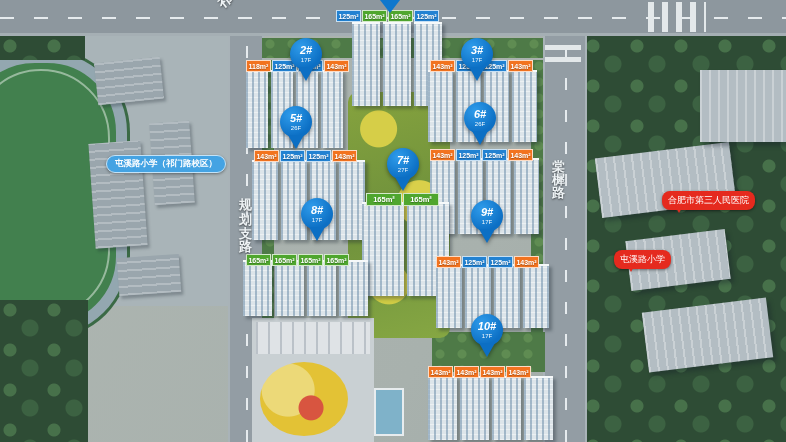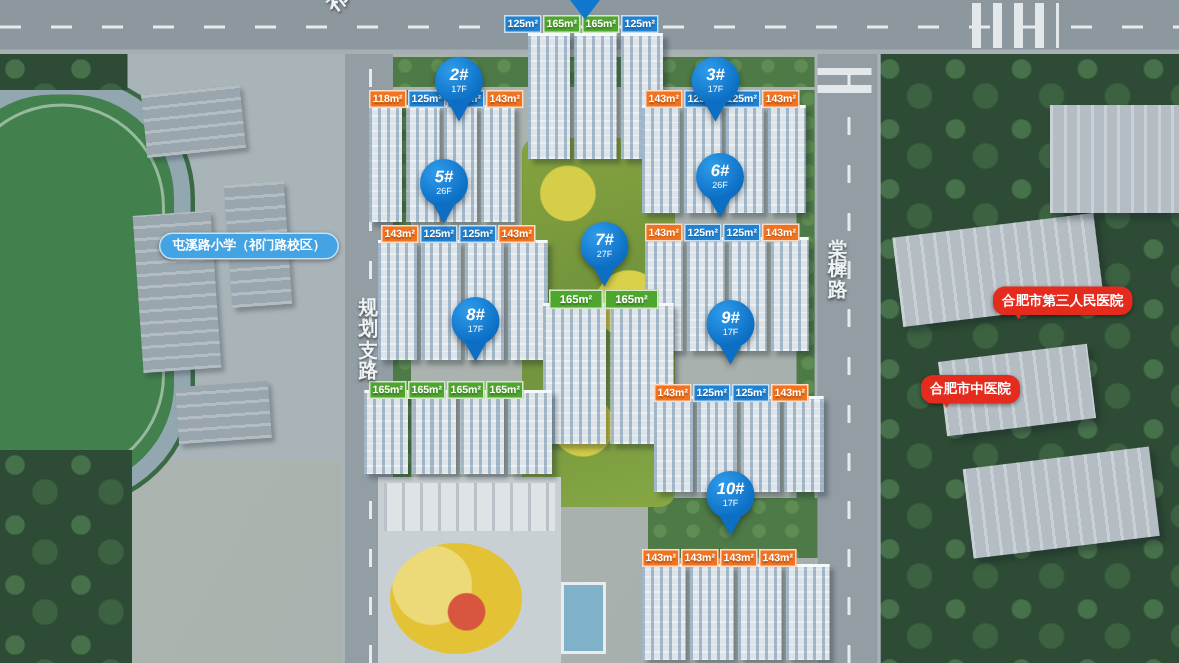--- a/index.html
+++ b/index.html
@@ -86,21 +86,21 @@
   .pin .bubble{width:32px;height:32px;border-radius:50%;
     background:radial-gradient(circle at 35% 28%,#2f9ceb,#0c6fc4 70%);
     display:flex;flex-direction:column;align-items:center;justify-content:center;color:#fff;}
   .pin .pid{font-size:11px;font-weight:bold;font-style:italic;line-height:1;}
   .pin .psub{font-size:6px;line-height:1;margin-top:1px;opacity:.95;}
   .pin .ptail{width:0;height:0;margin:-3px auto 0;
     border-left:8px solid transparent;border-right:8px solid transparent;border-top:14px solid #0c6fc4;}
   .pin-partial{left:380px;top:0;width:0;height:0;z-index:8;
     border-left:10px solid transparent;border-right:10px solid transparent;border-top:13px solid #0f77cd;}
   
-  .poi-red{position:absolute;z-index:9;background:#e52a1e;color:#fff;font-size:9px;font-weight:bold;
+  .poi-red{position:absolute;z-index:9;background:#e52a1e;color:#fff;font-size:9px;font-weight:normal;
     padding:3px 6px;border-radius:8px;white-space:nowrap;box-shadow:0 1px 3px rgba(0,0,0,.45);}
   .poi-red::after{content:"";position:absolute;left:12px;bottom:-8px;
     border:5px solid transparent;border-top:9px solid #e52a1e;}
   .poi-blue{position:absolute;z-index:9;background:#44a3e3;border:1px solid #c3e3f8;color:#fff;
     font-size:8.5px;font-weight:bold;padding:2px 8px;border-radius:10px;white-space:nowrap;
     box-shadow:0 1px 3px rgba(0,0,0,.4);}
   
   .vname{position:absolute;z-index:7;writing-mode:vertical-rl;color:#eef3f5;font-size:13px;font-weight:bold;
     letter-spacing:14px;text-shadow:0 1px 2px rgba(0,0,0,.55);}
   .hname{position:absolute;z-index:7;color:#eef3f5;font-size:14px;font-weight:bold;letter-spacing:6px;
@@ -306,14 +306,14 @@
           <div class="pid">10#</div>
           <div class="psub">17F</div>
         </div>
         <div class="ptail"></div>
       </div>
     </div>
   <div class="pin-partial abs"></div>
 
   <div class="poi-blue" style="left:106px;top:155px;text-align:right;">屯溪路小学（祁门路校区）</div>
   <div class="poi-red" style="left:662px;top:191px;">合肥市第三人民医院</div>
-  <div class="poi-red" style="left:614px;top:250px;">合肥市中医院</div>
+  <div class="poi-red" style="left:614px;top:250px;">屯溪路小学</div>
 </div>
 
 </body></html>

